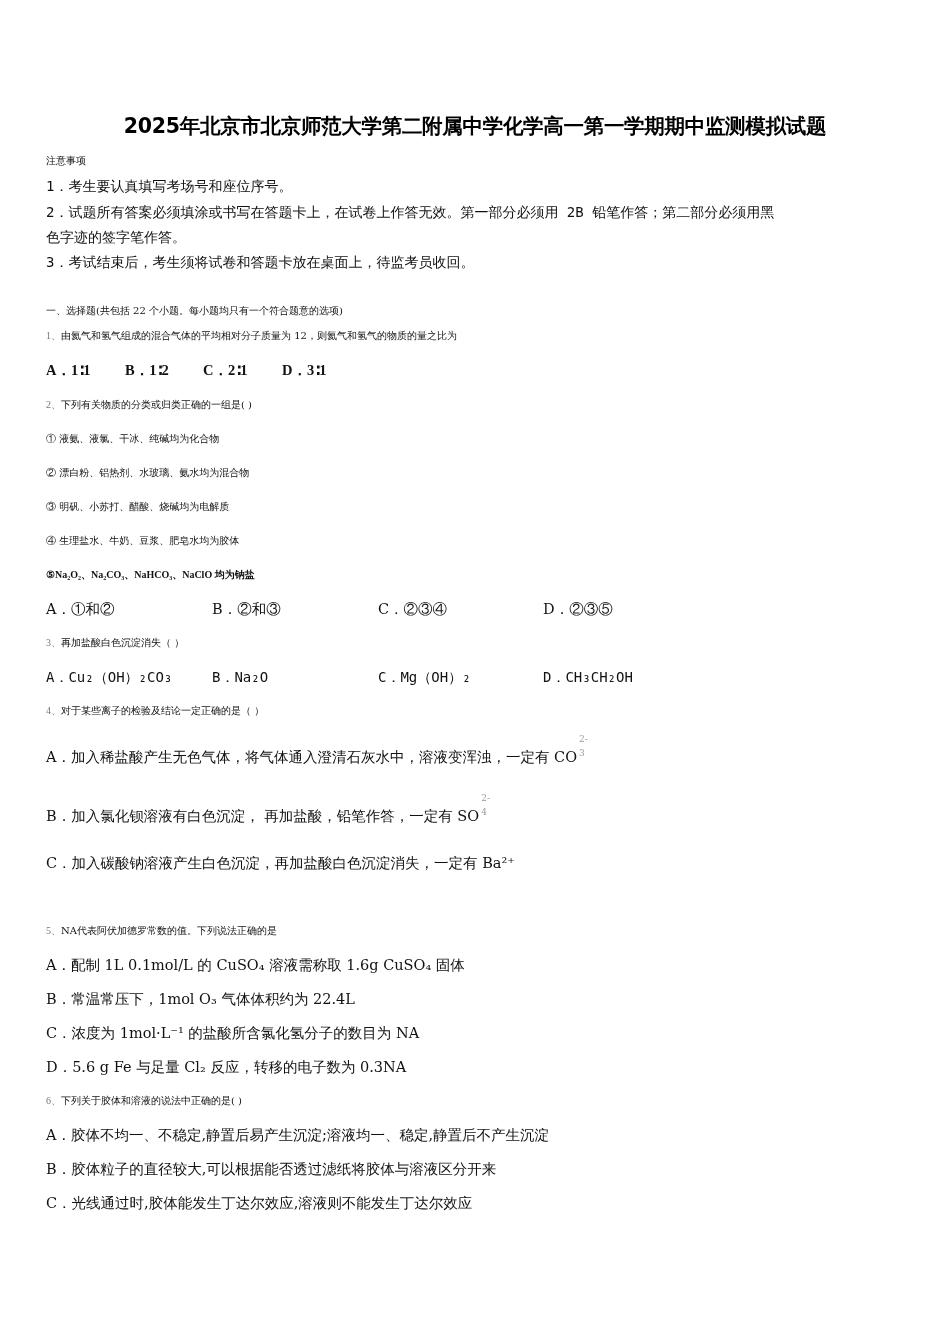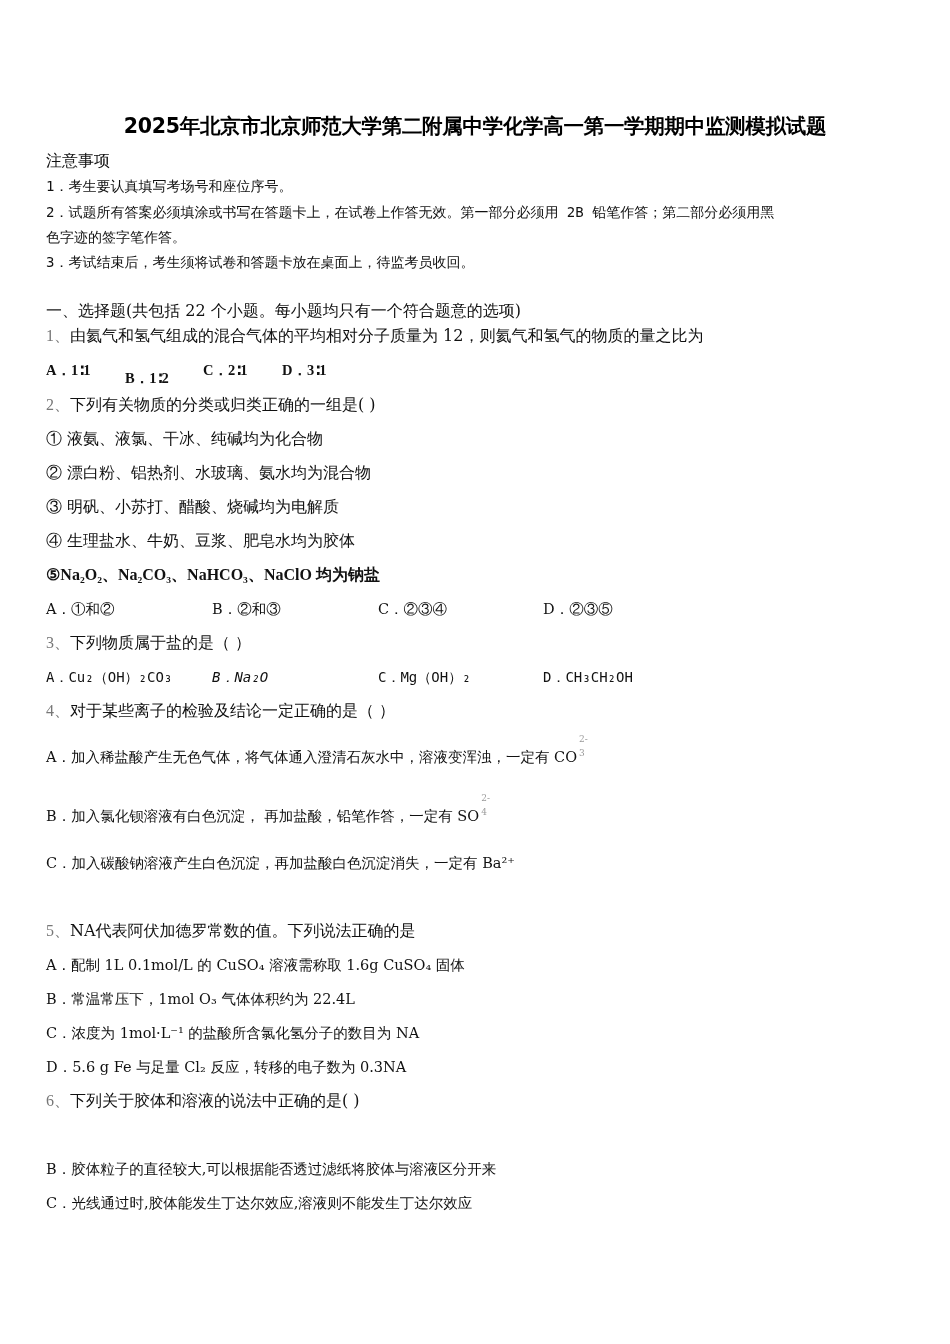--- a/index.html
+++ b/index.html
@@ -2,21 +2,21 @@
 <html><head>
 <meta charset="utf-8">
 <style>
   html, body { margin:0; padding:0; background:#ffffff; }
   body { width:950px; height:1344px; position:relative; overflow:hidden;
          font-family:"DejaVu Serif","Liberation Serif",serif; color:#111; }
   .page { position:absolute; left:0; top:0; width:950px; height:1344px; }
   .title { position:absolute; left:0; width:950px; top:112px; text-align:center;
            font-family:"DejaVu Sans","Liberation Sans",sans-serif; font-weight:bold;
            font-size:20.5px; letter-spacing:-0.3px; color:#000; }
-  .line { position:absolute; left:46px; font-size:16px; white-space:nowrap; line-height:18px; }
+  .line { position:absolute; left:46px; font-size:10px; white-space:nowrap; line-height:18px; }
   .num { color:#777; font-family:"Liberation Serif",serif; }
   .b { font-weight:bold; font-family:"Liberation Serif","DejaVu Serif",serif; }
   .opt { position:absolute; font-size:14.5px; white-space:nowrap; line-height:18px; }
   .ion-charge { position:relative; display:inline-block; width:10px; height:18px; vertical-align:top; }
   .ion-charge .c { position:absolute; left:2px; top:-18px; font-size:9px; color:#999; }
   .ion-charge .n { position:absolute; left:2px; top:-4px; font-size:9px; color:#999; }
   .sans { font-family:"DejaVu Sans Mono","Liberation Mono",monospace; }
 </style>
 </head>
 <body>
@@ -30,42 +30,42 @@
   <div class="line sans" style="top:203px;font-size:14px;">2．试题所有答案必须填涂或书写在答题卡上，在试卷上作答无效。第一部分必须用 2B 铅笔作答；第二部分必须用黑</div>
   <div class="line sans" style="top:228px;font-size:14px;">色字迹的签字笔作答。</div>
   <div class="line sans" style="top:253px;font-size:14px;">3．考试结束后，考生须将试卷和答题卡放在桌面上，待监考员收回。</div>
 
   <div class="line" style="top:302px;">一、选择题(共包括 22 个小题。每小题均只有一个符合题意的选项)</div>
 
   <div class="line" style="top:327px;">
     <span class="num">1、</span><span>由氦气和氢气组成的混合气体的平均相对分子质量为 12，则氦气和氢气的物质的量之比为</span>
   </div>
   <div class="opt b" style="left:46px;top:361px;">A．1∶1</div>
-  <div class="opt b" style="left:125px;top:361px;margin-top:8px;">B．1∶2</div>
+  <div class="opt b" style="left:125px;top:361px;">B．1∶2</div>
   <div class="opt b" style="left:203px;top:361px;">C．2∶1</div>
   <div class="opt b" style="left:282px;top:361px;">D．3∶1</div>
 
   <div class="line" style="top:396px;">
     <span class="num">2、</span><span>下列有关物质的分类或归类正确的一组是(    )</span>
   </div>
   <div class="line" style="top:430px;">① 液氨、液氯、干冰、纯碱均为化合物</div>
   <div class="line" style="top:464px;">② 漂白粉、铝热剂、水玻璃、氨水均为混合物</div>
   <div class="line" style="top:498px;">③ 明矾、小苏打、醋酸、烧碱均为电解质</div>
   <div class="line" style="top:532px;">④ 生理盐水、牛奶、豆浆、肥皂水均为胶体</div>
   <div class="line b" style="top:566px;">⑤Na₂O₂、Na₂CO₃、NaHCO₃、NaClO 均为钠盐</div>
   <div class="opt" style="left:46px;top:600px;">A．①和②</div>
   <div class="opt" style="left:212px;top:600px;">B．②和③</div>
   <div class="opt" style="left:378px;top:600px;">C．②③④</div>
   <div class="opt" style="left:543px;top:600px;">D．②③⑤</div>
 
   <div class="line" style="top:634px;">
-    <span class="num">3、</span><span>下列物质属于盐的是（        ）</span>
+    <span class="num">3、</span><span>再加盐酸白色沉淀消失（        ）</span>
   </div>
   <div class="opt sans" style="left:46px;top:668px;font-size:14px;">A．Cu₂（OH）₂CO₃</div>
-  <div class="opt sans" style="left:212px;top:668px;font-size:14px;font-style:italic;">B．Na₂O</div>
+  <div class="opt sans" style="left:212px;top:668px;font-size:14px;">B．Na₂O</div>
   <div class="opt sans" style="left:378px;top:668px;font-size:14px;">C．Mg（OH）₂</div>
   <div class="opt sans" style="left:543px;top:668px;font-size:14px;">D．CH₃CH₂OH</div>
 
   <div class="line" style="top:702px;">
     <span class="num">4、</span><span>对于某些离子的检验及结论一定正确的是（    ）</span>
   </div>
   <div class="opt" style="left:46px;top:748px;">
     <span>A．加入稀盐酸产生无色气体，将气体通入澄清石灰水中，溶液变浑浊，一定有 CO</span><span class="ion-charge"><span class="c">2-</span><span class="n">3</span></span>
   </div>
   <div class="opt" style="left:46px;top:807px;">
@@ -77,16 +77,17 @@
     <span class="num">5、</span><span>NA代表阿伏加德罗常数的值。下列说法正确的是</span>
   </div>
   <div class="opt" style="left:46px;top:956px;">A．配制 1L 0.1mol/L 的 CuSO₄ 溶液需称取 1.6g CuSO₄ 固体</div>
   <div class="opt" style="left:46px;top:990px;">B．常温常压下，1mol O₃ 气体体积约为 22.4L</div>
   <div class="opt" style="left:46px;top:1024px;">C．浓度为 1mol·L⁻¹ 的盐酸所含氯化氢分子的数目为 NA</div>
   <div class="opt" style="left:46px;top:1058px;">D．5.6 g Fe 与足量 Cl₂ 反应，转移的电子数为 0.3NA</div>
 
   <div class="line" style="top:1092px;">
     <span class="num">6、</span><span>下列关于胶体和溶液的说法中正确的是(    )</span>
   </div>
+  <div class="opt" style="left:46px;top:1126px;">A．胶体不均一、不稳定,静置后易产生沉淀;溶液均一、稳定,静置后不产生沉淀</div>
   <div class="opt" style="left:46px;top:1160px;">B．胶体粒子的直径较大,可以根据能否透过滤纸将胶体与溶液区分开来</div>
   <div class="opt" style="left:46px;top:1194px;">C．光线通过时,胶体能发生丁达尔效应,溶液则不能发生丁达尔效应</div>
 
 </div>
 
 </body></html>

